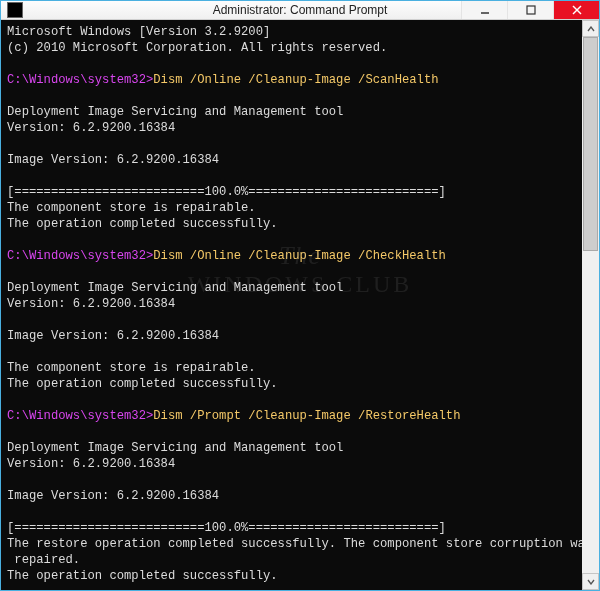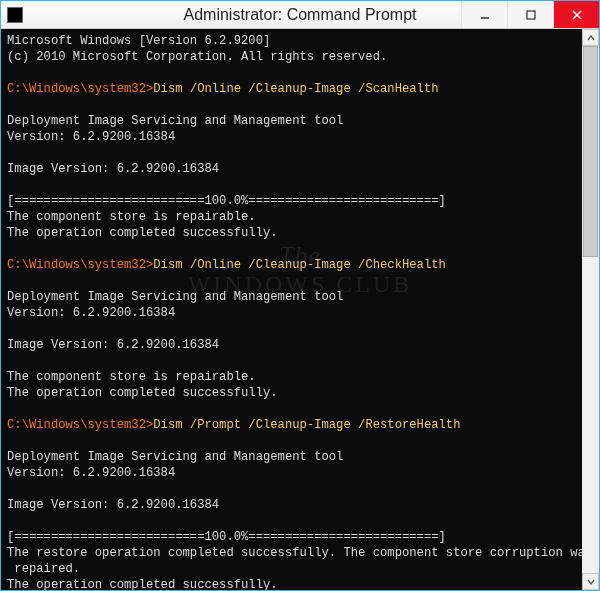--- a/index.html
+++ b/index.html
@@ -12,27 +12,27 @@
     }
     .window {
       width: 600px;
       height: 591px;
       background: #fff;
       border: 1px solid #4ab0e0;
       display: flex;
       flex-direction: column;
     }
     .titlebar {
-      height: 28px;
+      height: 19px;
       background: linear-gradient(#fdfdfd, #f0f0f0);
       border-bottom: 1px solid #d0d0d0;
       display: flex;
       align-items: center;
       font-family: "Segoe UI", sans-serif;
-      font-size: 16px;
+      font-size: 12px;
       color: #222;
       position: relative;
     }
     .titlebar .sys-icon {
       width: 16px; height: 16px;
       margin: 0 6px;
       background: #000;
       border: 1px solid #666;
       display: inline-block;
     }
@@ -72,21 +72,21 @@
     }
     .terminal {
       flex: 1;
       padding: 4px 6px 4px 6px;
       white-space: pre;
       font-size: 12.2px;
       line-height: 16px;
       color: #dcdcdc;
       overflow: hidden;
     }
-    .prompt { color: #f97316; }
+    .prompt { color: #d946ef; }
     .cmd { color: #f5c968; }
     .scrollbar {
       width: 17px;
       background: #f0f0f0;
       display: flex;
       flex-direction: column;
     }
     .sb-btn {
       height: 17px;
       background: #f0f0f0;
@@ -153,21 +153,21 @@
       <div class="ctrl-btn close">
         <svg width="10" height="10">
             <line x1="1" y1="1" x2="9" y2="9" stroke="#fff" stroke-width="1.5"></line>
             <line x1="9" y1="1" x2="1" y2="9" stroke="#fff" stroke-width="1.5"></line>
           </svg>
       </div>
     </div>
   </div>
 
   <div class="terminal-wrap">
-    <div class="terminal"><span>Microsoft Windows [Version 6.2.9200]</span>
+    <div class="terminal"><span>Microsoft Windows [Version 3.2.9200]</span>
 <span>(c) 2010 Microsoft Corporation. All rights reserved.</span>
 
 <span class="prompt">C:\Windows\system32&gt;</span><span class="cmd">Dism /Online /Cleanup-Image /ScanHealth</span>
 
 <span>Deployment Image Servicing and Management tool</span>
 <span>Version: 6.2.9200.16384</span>
 
 <span>Image Version: 6.2.9200.16384</span>
 
 <span>[==========================100.0%==========================]</span>

